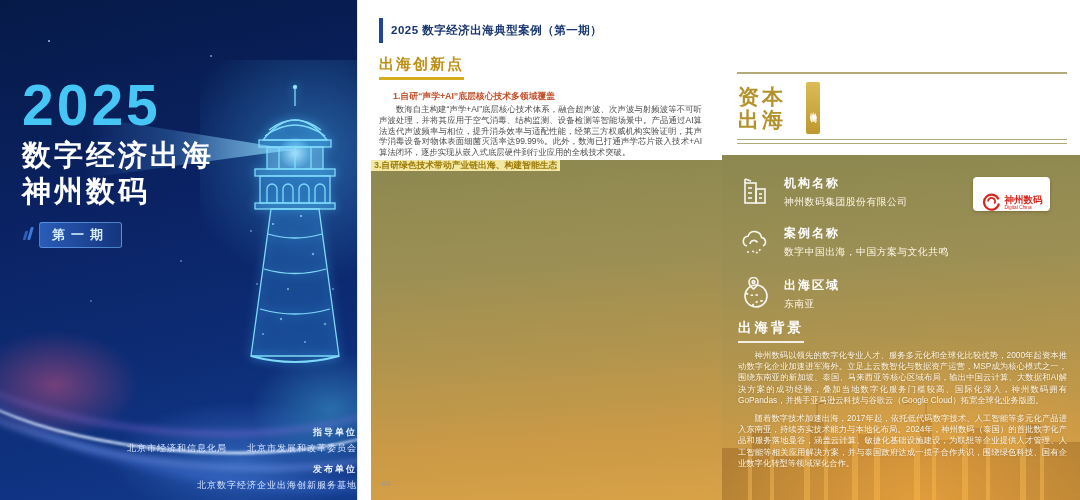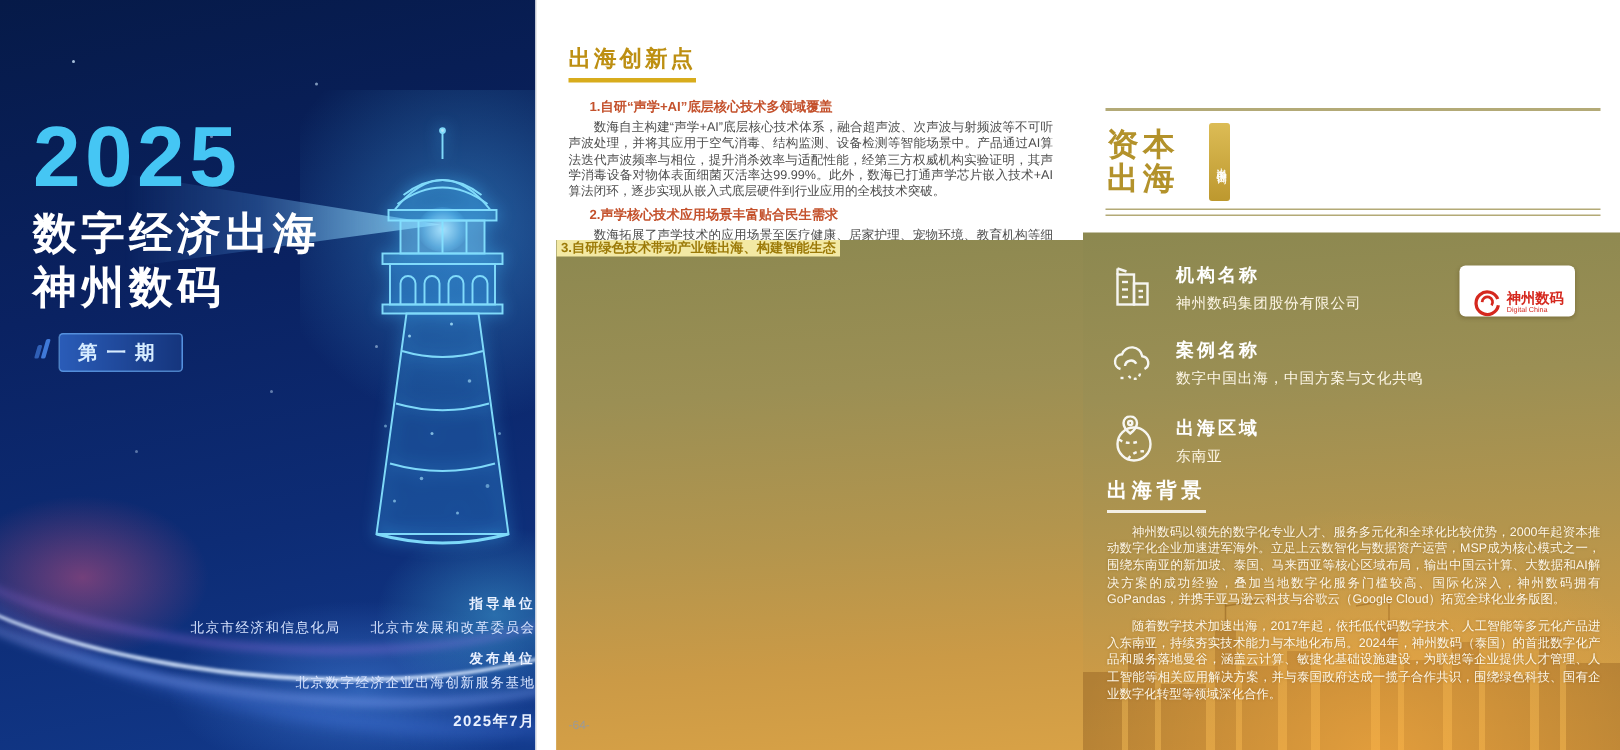--- a/index.html
+++ b/index.html
@@ -161,25 +161,25 @@
         <div class="arc a2"></div>
         <div class="arc a3"></div>
         <div class="arc a1"></div>
     </div>
 
     <div class="cover-footer">
       <div class="f-label">指导单位</div>
       <div class="f-line">北京市经济和信息化局　　北京市发展和改革委员会</div>
       <div class="f-label">发布单位</div>
       <div class="f-line">北京数字经济企业出海创新服务基地</div>
-      <div class="f-date">2025年7月</div>
     </div>
   </section>
 
   <section class="page-mid">
+    <div class="mid-header">2025 数字经济出海典型案例（第一期）</div>
 
     <div>
       <span class="sec-heading">出海创新点</span>
       <div class="sub red">1.自研“声学+AI”底层核心技术多领域覆盖</div>
       <p class="para">数海自主构建“声学+AI”底层核心技术体系，融合超声波、次声波与射频波等不可听声波处理，并将其应用于空气消毒、结构监测、设备检测等智能场景中。产品通过AI算法迭代声波频率与相位，提升消杀效率与适配性能，经第三方权威机构实验证明，其声学消毒设备对物体表面细菌灭活率达99.99%。此外，数海已打通声学芯片嵌入技术+AI算法闭环，逐步实现从嵌入式底层硬件到行业应用的全栈技术突破。</p>
       <div class="sub red">2.声学核心技术应用场景丰富贴合民生需求</div>
       <p class="para">数海拓展了声学技术的应用场景至医疗健康、居家护理、宠物环境、教育机构等细分领域，打造“非接触式、自动化、可溯源”的消费级智能硬件，满足不同用户群体的多样化需求与偏好。</p>
       <div class="sub red">3.形成“AI硬件＋海外渠道＋本地运营”的产品组合</div>
       <p class="para">借助美国子公司主导的品牌、知识产权及产品测试布局，构建本地化运营模式，深度适配海外市场主流文化和分销体系，实现零售渠道与线上平台协同运营；在产品合规许可及国际渠道等方面，确保效率与成本优势。</p>
     </div>

